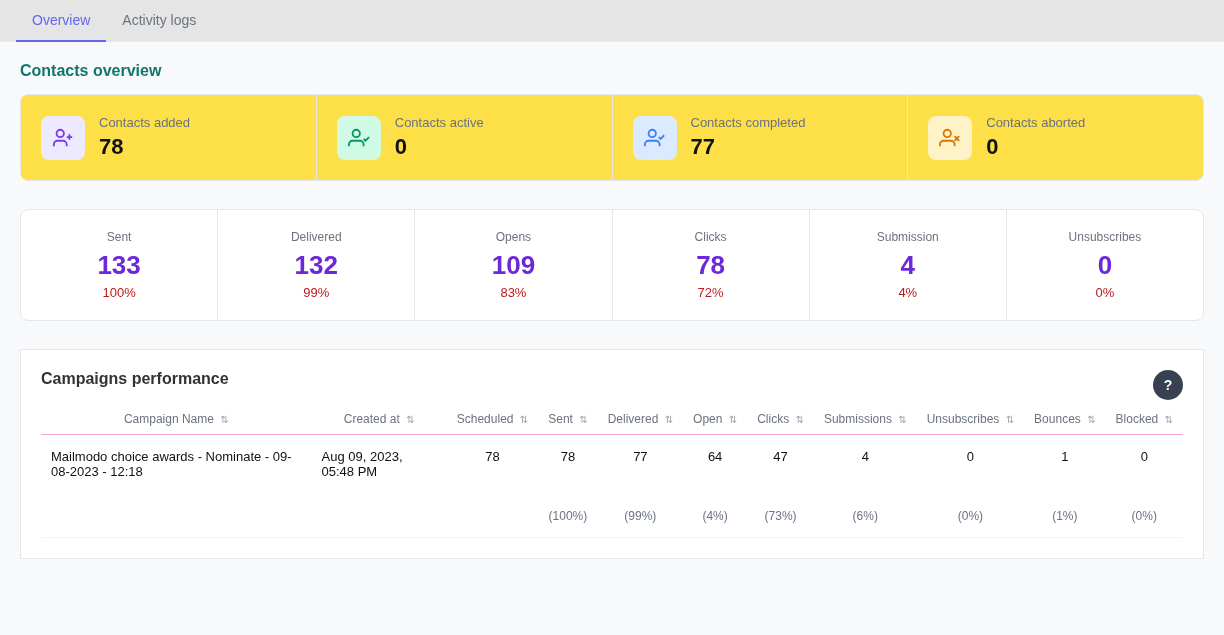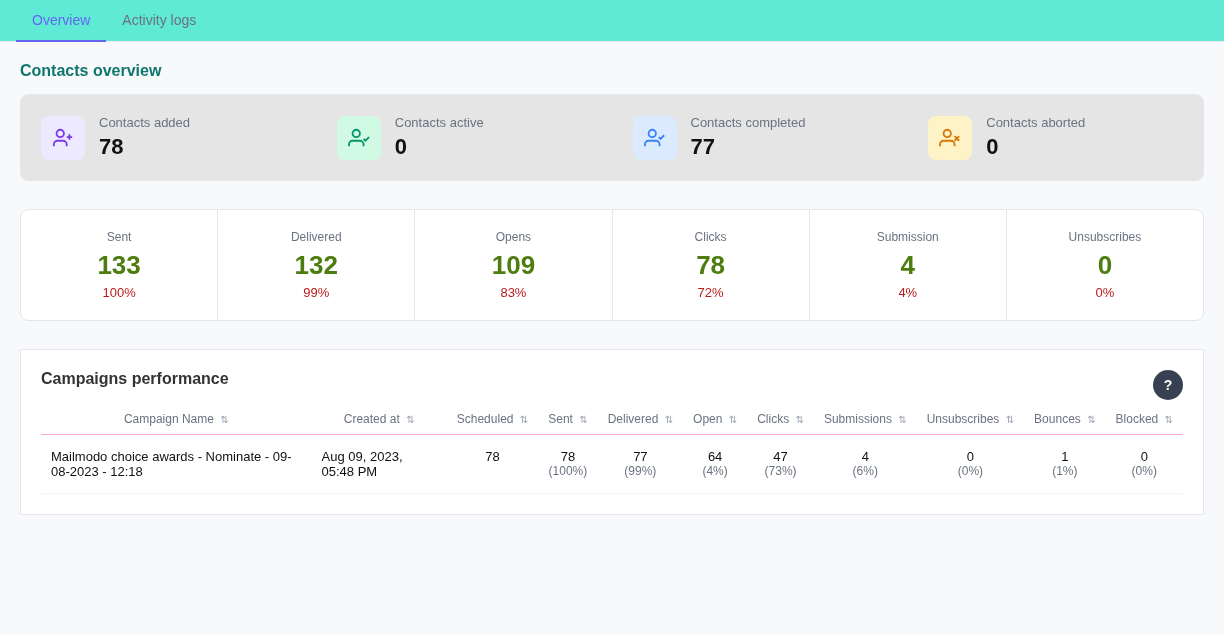--- a/index.html
+++ b/index.html
@@ -1,59 +1,59 @@
 <!DOCTYPE html>
 <html><head>
   <meta charset="utf-8">
   <style>
     * { box-sizing: border-box; margin: 0; padding: 0; }
     body { font-family: -apple-system, BlinkMacSystemFont, 'Segoe UI', sans-serif; background: #f8f9fb; color: #333; font-size: 14px; }
 
-    .tabs { display: flex; border-bottom: 1px solid #e5e7eb; background: #5eead4; padding: 0 16px; }
+    .tabs { display: flex; border-bottom: 1px solid #e5e7eb; background: #e5e5e5; padding: 0 16px; }
     .tab { padding: 12px 16px; cursor: pointer; font-size: 14px; color: #6b7280; border-bottom: 2px solid transparent; margin-bottom: -1px; }
     .tab.active { color: #6366f1; border-bottom: 2px solid #6366f1; font-weight: 500; }
 
     .page { padding: 20px; }
 
     .section-title { font-size: 16px; font-weight: 600; color: #0f766e; margin-bottom: 14px; }
 
     
-    .contacts-overview-cards { display: flex; gap: 0; background: #e5e5e5; border: 1px solid #e5e7eb; border-radius: 8px; overflow: hidden; }
+    .contacts-overview-cards { display: flex; gap: 0; background: #fde047; border: 1px solid #e5e7eb; border-radius: 8px; overflow: hidden; }
     .contact-card { flex: 1; display: flex; align-items: center; gap: 14px; padding: 20px; border-right: 1px solid #e5e7eb; }
     .contact-card:last-child { border-right: none; }
     .contact-icon { width: 44px; height: 44px; border-radius: 8px; display: flex; align-items: center; justify-content: center; font-size: 20px; flex-shrink: 0; }
     .icon-purple { background: #ede9fe; color: #7c3aed; }
     .icon-green { background: #d1fae5; color: #059669; }
     .icon-blue { background: #dbeafe; color: #3b82f6; }
     .icon-orange { background: #fef3c7; color: #d97706; }
     .icon-pink { background: #fee2e2; color: #ef4444; }
     .contact-card-info {}
     .contact-card-label { font-size: 13px; color: #6b7280; margin-bottom: 4px; }
     .contact-card-value { font-size: 22px; font-weight: 700; color: #111; }
 
     
     .journey-section { margin-top: 28px; }
     .journey-card { background: #fff; border: 1px solid #e5e7eb; border-radius: 8px; }
     .journey-stats { display: flex; }
     .journey-stat { flex: 1; padding: 20px; border-right: 1px solid #e5e7eb; text-align: center; }
     .journey-stat:last-child { border-right: none; }
     .journey-stat-label { font-size: 12px; color: #6b7280; margin-bottom: 6px; }
-    .journey-stat-value { font-size: 26px; font-weight: 700; color: #4d7c0f; margin-bottom: 4px; }
+    .journey-stat-value { font-size: 26px; font-weight: 700; color: #6d28d9; margin-bottom: 4px; }
     .journey-stat-pct { font-size: 13px; color: #b91c1c; font-weight: 500; }
 
     
     .campaigns-section { margin-top: 28px; }
     .campaigns-card { background: #fff; border: 1px solid #e5e7eb; border-radius: 0; padding: 20px; position: relative; }
     .campaigns-title { font-size: 16px; font-weight: 600; margin-bottom: 16px; }
     .help-btn { position: absolute; right: 20px; top: 20px; width: 30px; height: 30px; border-radius: 50%; background: #374151; color: #fff; display: flex; align-items: center; justify-content: center; font-size: 14px; font-weight: 700; cursor: pointer; }
     table { width: 100%; border-collapse: collapse; }
     thead th { font-size: 12px; color: #6b7280; font-weight: 500; padding: 8px 10px; text-align: center; border-bottom: 1px solid #f9a8d4; white-space: nowrap; }
     thead th .sort-icon { display: inline-block; margin-left: 3px; color: #9ca3af; font-size: 10px; }
     tbody td { padding: 14px 10px; font-size: 13px; color: #111; border-bottom: 1px solid #f3f4f6; vertical-align: top; }
-    .sub-text { color: #6b7280; font-size: 12px; }
+    .sub-text { color: #6b7280; font-size: 12px; margin-top: 45px; }
     .num-center { text-align: center; }
   </style>
 </head>
 <body>
 
 <div class="tabs">
   <div class="tab active">Overview</div>
   <div class="tab">Activity logs</div>
 </div>
 

